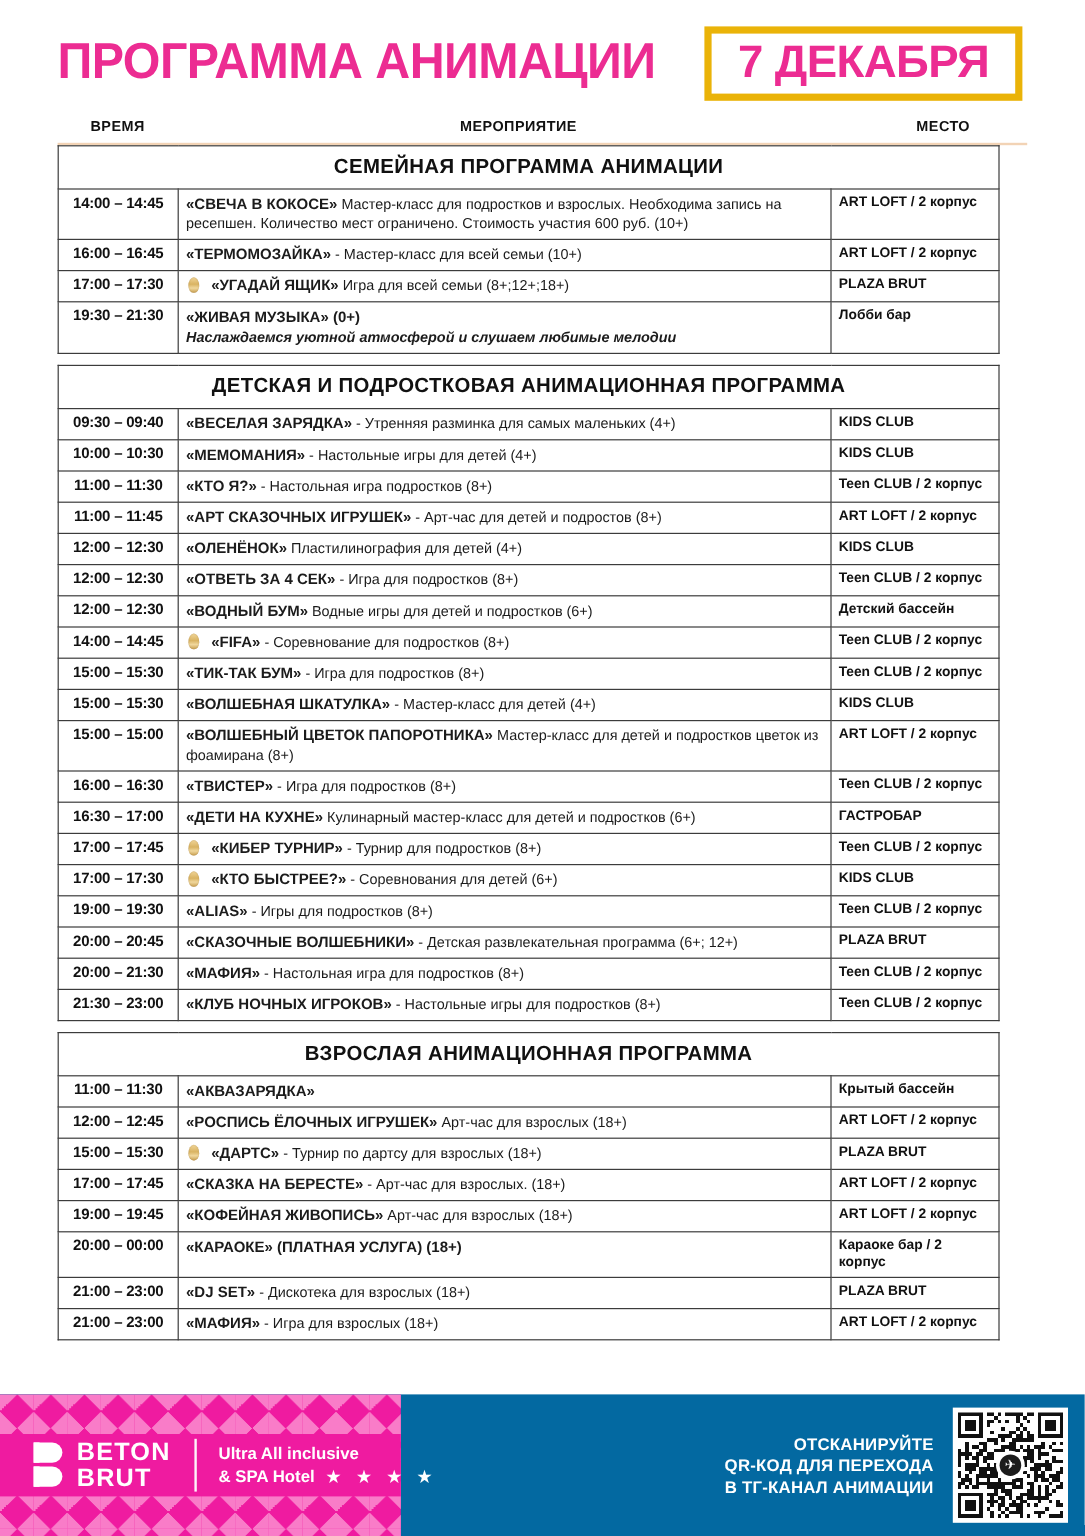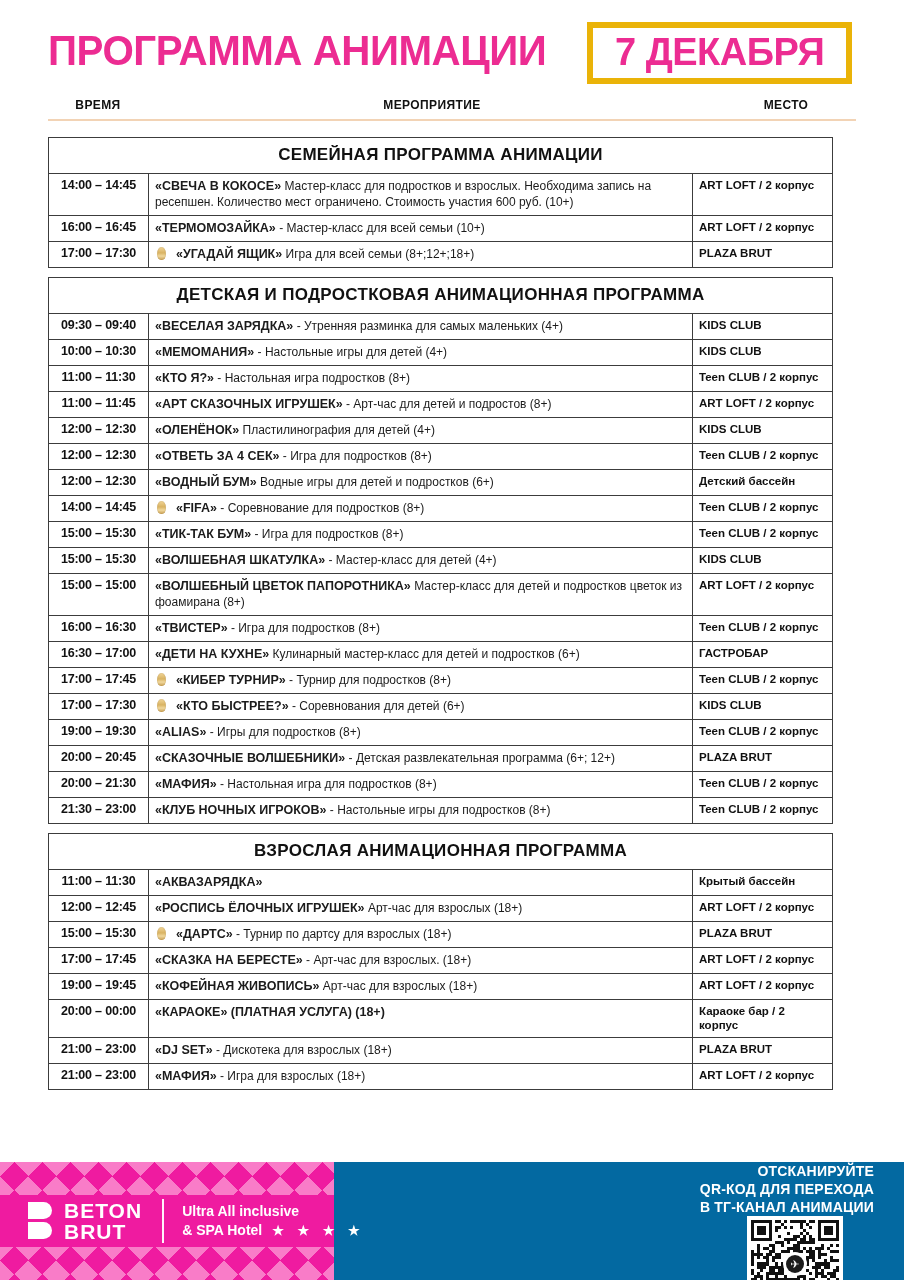--- a/index.html
+++ b/index.html
@@ -48,21 +48,21 @@
   .date-text {
     font-size: 38px;
     font-weight: 700;
     color: #ec2c92;
     white-space: nowrap;
     letter-spacing: -0.5px;
   }
 
   
   .col-heads {
-    margin: 6px 48px 16px 48px;
+    margin: 6px 48px 0 48px;
     display: flex;
     font-size: 12px;
     font-weight: 700;
     letter-spacing: 0.4px;
     color: #111;
     padding-bottom: 7px;
     border-bottom: 2px solid #f2d3b5;
   }
   .ch-time  { width: 100px; text-align: center; }
   .ch-event { flex: 1;      text-align: center; }
@@ -234,21 +234,20 @@
   .stars { letter-spacing: 5px; font-size: 13px; margin-left: 6px; }
 
   .footer-right {
     position: absolute;
     right: 14px;
     top: 0;
     height: 118px;
     display: flex;
     align-items: center;
     z-index: 3;
-    flex-direction: column;
   }
   .scan-text {
     color: #ffffff;
     font-size: 14px;
     font-weight: 700;
     line-height: 18px;
     text-align: right;
     margin-right: 16px;
     letter-spacing: 0.2px;
   }
@@ -319,20 +318,25 @@
       </tr>
       <tr>
         <td class="cell-time">16:00 – 16:45</td>
         <td class="cell-event"><span class="ev-title"> «ТЕРМОМОЗАЙКА»</span><span class="ev-desc"> -  Мастер-класс  для всей семьи (10+)</span></td>
         <td class="cell-place">ART LOFT / 2 корпус</td>
       </tr>
       <tr>
         <td class="cell-time">17:00 – 17:30</td>
         <td class="cell-event"><span class="medal-icon"></span><span class="ev-title">«УГАДАЙ ЯЩИК»</span><span class="ev-desc"> Игра для всей семьи (8+;12+;18+)</span></td>
         <td class="cell-place">PLAZA BRUT</td>
+      </tr>
+      <tr>
+        <td class="cell-time">19:30 – 21:30</td>
+        <td class="cell-event"><span class="ev-title">«ЖИВАЯ МУЗЫКА» (0+)</span><span class="ev-italic">Наслаждаемся уютной атмосферой и слушаем любимые мелодии</span></td>
+        <td class="cell-place">Лобби бар</td>
       </tr>
       <tr class="spacer-row">
         <td colspan="3"></td>
       </tr>
       <tr class="section-row">
         <td colspan="3">ДЕТСКАЯ И ПОДРОСТКОВАЯ АНИМАЦИОННАЯ  ПРОГРАММА</td>
       </tr>
       <tr>
         <td class="cell-time">09:30 – 09:40</td>
         <td class="cell-event"><span class="ev-title">«ВЕСЕЛАЯ ЗАРЯДКА»</span><span class="ev-desc"> - Утренняя разминка для самых маленьких  (4+)</span></td>

